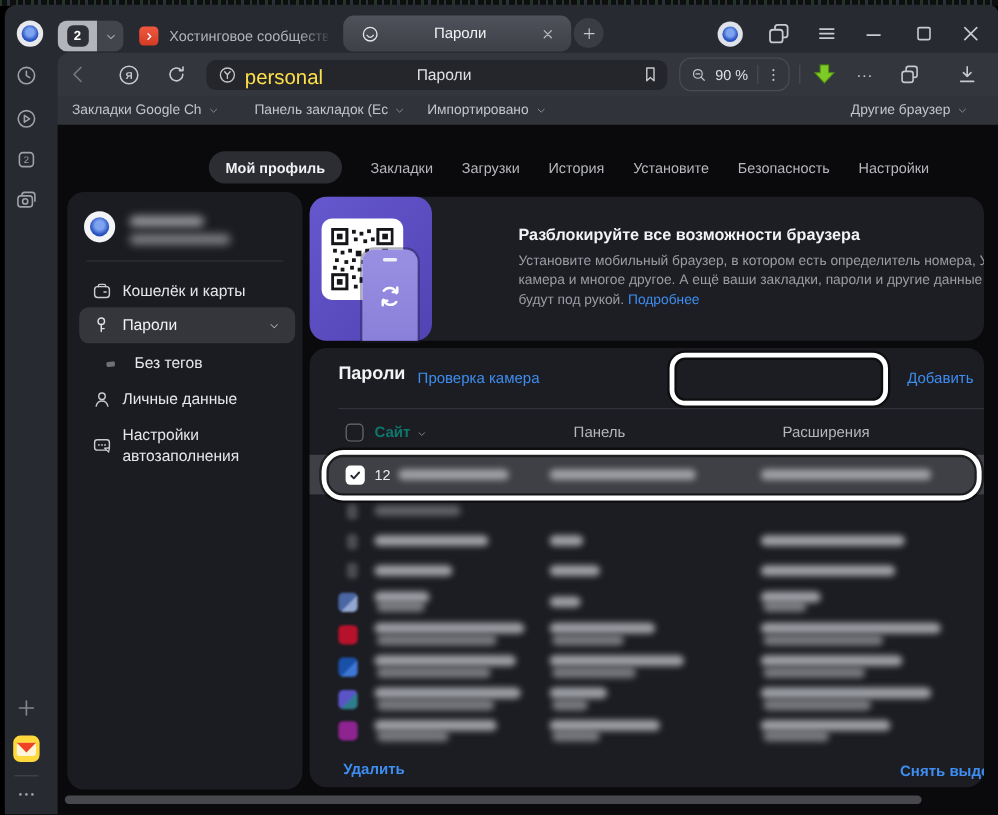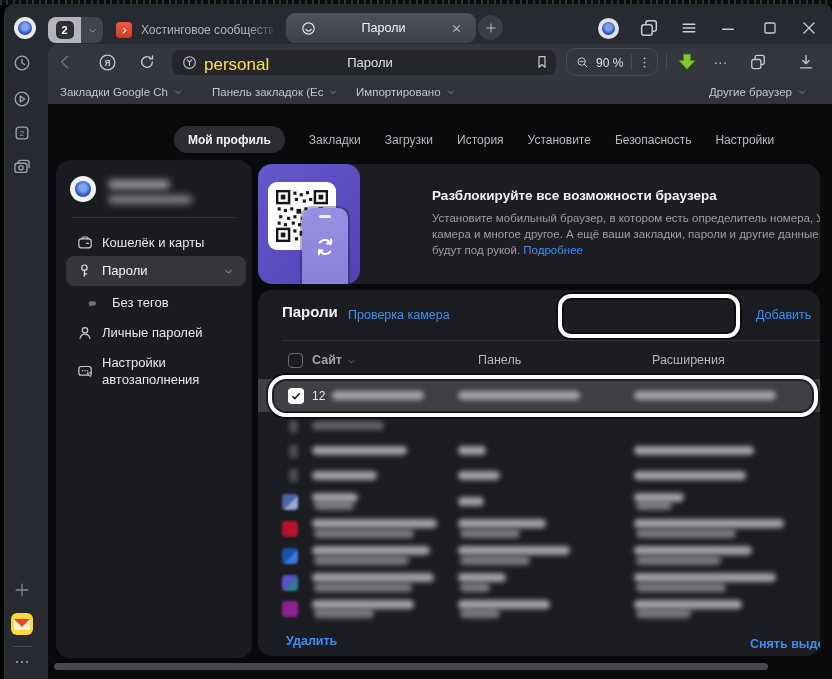--- a/index.html
+++ b/index.html
@@ -324,21 +324,21 @@
       </span>
     <span class="a txt" style="left:46px;top:5px;font-size:13px;color:#e6e7e9;">Без тегов</span>
   </div>
   <div class="a" style="left:66px;top:318px;width:180px;height:30px;">
     <span class="ic a" style="left:10px;top:6px;width:18px;height:18px;color:#c9cbce;">
         <svg viewBox="0 0 24 24" fill="none" stroke="currentColor" stroke-width="1.6" stroke-linecap="round" stroke-linejoin="round">
           <circle cx="12" cy="8.3" r="3.6"></circle>
           <path d="M5.5 19.2c.9-3.7 3.5-5.6 6.5-5.6s5.6 1.9 6.5 5.6"></path>
         </svg>
       </span>
-    <span class="a txt" style="left:36px;top:7px;font-size:13px;color:#e6e7e9;">Личные паролей</span>
+    <span class="a txt" style="left:36px;top:7px;font-size:13px;color:#e6e7e9;">Личные данные</span>
   </div>
   <div class="a" style="left:66px;top:350px;width:180px;height:44px;">
     <span class="ic a" style="left:10px;top:12px;width:18px;height:18px;color:#c9cbce;">
         <svg viewBox="0 0 24 24" fill="none" stroke="currentColor" stroke-width="1.6" stroke-linecap="round" stroke-linejoin="round">
           <rect x="3.8" y="6" width="16.4" height="11.5" rx="3"></rect>
           <circle cx="8.6" cy="11.7" r="1" fill="currentColor" stroke="none"></circle>
           <circle cx="12" cy="11.7" r="1" fill="currentColor" stroke="none"></circle>
           <circle cx="15.4" cy="11.7" r="1" fill="currentColor" stroke="none"></circle>
           <path d="M14.8 15.2l4.6 4.4 .8-4.6z" fill="#1b1c21" stroke="currentColor" stroke-width="1.3"></path>
         </svg>
@@ -415,21 +415,21 @@
     </div>
   </div>
 
   <div class="a" style="left:258px;top:290px;width:562px;height:366px;background:#1c1d22;border-radius:14px;"></div>
   <span class="a txt" style="left:282px;top:303px;font-size:15px;font-weight:bold;color:#f2f3f4;">Пароли</span>
   <span class="a txt lnk" style="left:348px;top:308px;font-size:12.5px;">Проверка камера</span>
   <span class="a txt lnk" style="left:756px;top:308px;font-size:12.5px;">Добавить</span>
   <div class="a" style="left:282px;top:340px;width:538px;height:1px;background:#32333a;"></div>
 
   <div class="a" style="left:288px;top:353px;width:15px;height:15px;border:1.5px solid #6b6d73;border-radius:4px;box-sizing:border-box;"></div>
-  <span class="a txt" style="left:312px;top:353px;font-size:12.5px;font-weight:bold;color:#a3a3a3;">Сайт</span>
+  <span class="a txt" style="left:312px;top:353px;font-size:12.5px;font-weight:bold;color:#0f766e;">Сайт</span>
   <span class="a ic" style="left:346px;top:356px;width:11px;height:11px;color:#8b8d92;">
       <svg viewBox="0 0 24 24" fill="none" stroke="currentColor" stroke-width="1.6" stroke-linecap="round" stroke-linejoin="round">
         <path d="M7 10l5 5 5-5"></path>
       </svg>
     </span>
   <span class="a txt" style="left:478px;top:353px;font-size:12.5px;color:#b4b6bb;">Панель</span>
   <span class="a txt" style="left:652px;top:353px;font-size:12.5px;color:#b4b6bb;">Расширения</span>
 
   <div id="rows">
       <div class="a row sel" style="left: 258px; top: 379px; width: 562px; height: 33px;">

